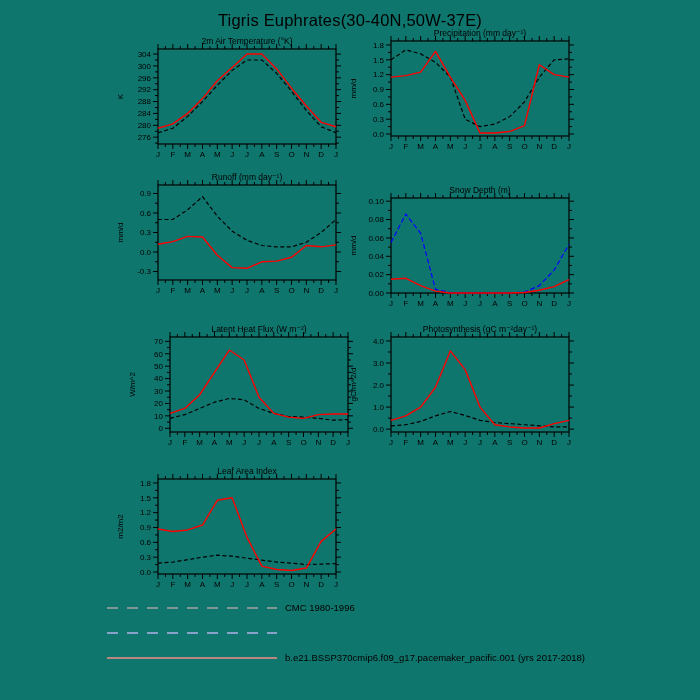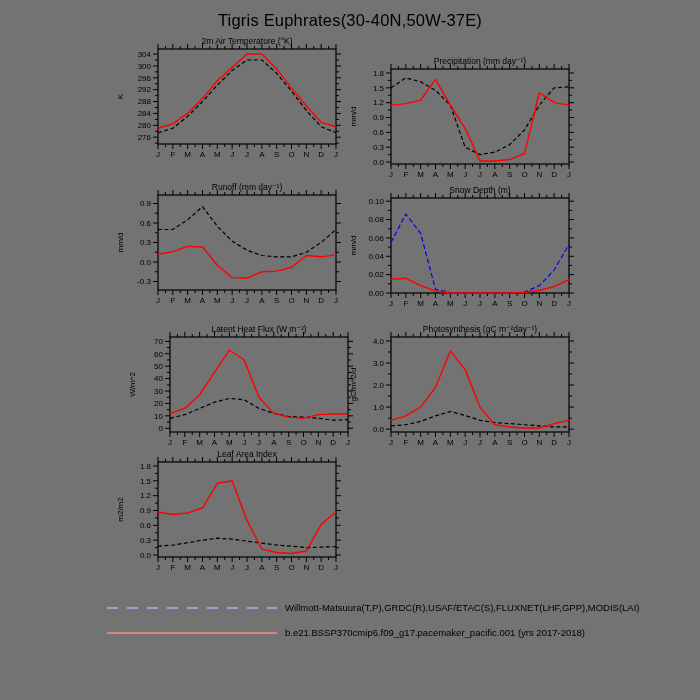--- a/index.html
+++ b/index.html
@@ -2,21 +2,21 @@
 <html><head>
 <meta charset="utf-8">
 <style>
   * { margin:0; padding:0; box-sizing:border-box; }
   html,body { background:#ffffff; }
   body {
     width:700px; height:700px;
     font-family:"Liberation Sans","DejaVu Sans",sans-serif;
     color:#000;
   }
-  #page { position:relative; width:700px; height:700px; background:#737373; overflow:hidden; }
+  #page { position:relative; width:700px; height:700px; background:#0f766e; overflow:hidden; }
   .main-title {
     position:absolute; top:11px; left:0; width:700px;
     text-align:center; font-size:16.5px; letter-spacing:0.2px;
   }
   .panel { position:absolute; width:245px; height:135px; }
   svg { display:block; }
   svg text { fill:#000; }
   .ptitle { font-size:8.5px; }
   .tick   { font-size:8px;  }
   .ylab   { font-size:8px;  }
@@ -54,21 +54,21 @@
           <text x="153.83333333333331" y="121" text-anchor="middle" class="tick">A</text>
           <text x="168.66666666666669" y="121" text-anchor="middle" class="tick">S</text>
           <text x="183.5" y="121" text-anchor="middle" class="tick">O</text>
           <text x="198.33333333333334" y="121" text-anchor="middle" class="tick">N</text>
           <text x="213.16666666666666" y="121" text-anchor="middle" class="tick">D</text>
           <text x="228" y="121" text-anchor="middle" class="tick">J</text>
           <polyline points="50.00,96.72 64.83,92.27 79.67,80.39 94.50,65.55 109.33,49.22 124.17,34.37 139.00,23.98 153.83,23.98 168.67,37.34 183.50,55.16 198.33,74.45 213.17,90.78 228.00,96.72" fill="none" stroke="#000000" stroke-width="1.2" stroke-linejoin="round" stroke-dasharray="4 2.5"></polyline>
           <polyline points="50.00,92.27 64.83,87.81 79.67,77.42 94.50,62.58 109.33,44.77 124.17,31.41 139.00,18.05 153.83,18.05 168.67,32.89 183.50,52.19 198.33,70.00 213.17,86.33 228.00,90.78" fill="none" stroke="#ff0000" stroke-width="1.4" stroke-linejoin="round"></polyline>
         </svg>
       </div>
-      <div class="panel" style="left: 341px; top: 56px;">
+      <div class="panel" style="left: 341px; top: 28px;">
         <svg width="245" height="135" viewBox="0 0 245 135">
           <text x="139" y="8" text-anchor="middle" class="ptitle">Precipitation (mm day⁻¹)</text>
           <text transform="translate(15 60.5) rotate(-90)" text-anchor="middle" class="ylab">mm/d</text>
           <rect x="50" y="13" width="178" height="95" fill="none" stroke="#000" stroke-width="1.2"></rect>
           <path d="M50 108L50 113M50 13L50 8M57.416666666666664 108L57.416666666666664 111M57.416666666666664 13L57.416666666666664 10M64.83333333333333 108L64.83333333333333 113M64.83333333333333 13L64.83333333333333 8M72.25 108L72.25 111M72.25 13L72.25 10M79.66666666666667 108L79.66666666666667 113M79.66666666666667 13L79.66666666666667 8M87.08333333333334 108L87.08333333333334 111M87.08333333333334 13L87.08333333333334 10M94.5 108L94.5 113M94.5 13L94.5 8M101.91666666666666 108L101.91666666666666 111M101.91666666666666 13L101.91666666666666 10M109.33333333333334 108L109.33333333333334 113M109.33333333333334 13L109.33333333333334 8M116.75 108L116.75 111M116.75 13L116.75 10M124.16666666666667 108L124.16666666666667 113M124.16666666666667 13L124.16666666666667 8M131.58333333333331 108L131.58333333333331 111M131.58333333333331 13L131.58333333333331 10M139 108L139 113M139 13L139 8M146.41666666666669 108L146.41666666666669 111M146.41666666666669 13L146.41666666666669 10M153.83333333333331 108L153.83333333333331 113M153.83333333333331 13L153.83333333333331 8M161.25 108L161.25 111M161.25 13L161.25 10M168.66666666666669 108L168.66666666666669 113M168.66666666666669 13L168.66666666666669 8M176.08333333333331 108L176.08333333333331 111M176.08333333333331 13L176.08333333333331 10M183.5 108L183.5 113M183.5 13L183.5 8M190.91666666666666 108L190.91666666666666 111M190.91666666666666 13L190.91666666666666 10M198.33333333333334 108L198.33333333333334 113M198.33333333333334 13L198.33333333333334 8M205.75 108L205.75 111M205.75 13L205.75 10M213.16666666666666 108L213.16666666666666 113M213.16666666666666 13L213.16666666666666 8M220.58333333333334 108L220.58333333333334 111M220.58333333333334 13L220.58333333333334 10M228 108L228 113M228 13L228 8M50 106.02083333333333L45 106.02083333333333M228 106.02083333333333L233 106.02083333333333M50 91.17708333333334L45 91.17708333333334M228 91.17708333333334L233 91.17708333333334M50 76.33333333333333L45 76.33333333333333M228 76.33333333333333L233 76.33333333333333M50 61.48958333333333L45 61.48958333333333M228 61.48958333333333L233 61.48958333333333M50 46.64583333333333L45 46.64583333333333M228 46.64583333333333L233 46.64583333333333M50 31.80208333333333L45 31.80208333333333M228 31.80208333333333L233 31.80208333333333M50 16.95833333333333L45 16.95833333333333M228 16.95833333333333L233 16.95833333333333M50 98.59895833333333L47 98.59895833333333M228 98.59895833333333L231 98.59895833333333M50 83.75520833333334L47 83.75520833333334M228 83.75520833333334L231 83.75520833333334M50 68.91145833333333L47 68.91145833333333M228 68.91145833333333L231 68.91145833333333M50 54.06770833333333L47 54.06770833333333M228 54.06770833333333L231 54.06770833333333M50 39.22395833333333L47 39.22395833333333M228 39.22395833333333L231 39.22395833333333M50 24.380208333333314L47 24.380208333333314M228 24.380208333333314L231 24.380208333333314" stroke="#000" stroke-width="1" fill="none"></path>
           <text x="43" y="108.82083333333333" text-anchor="end" class="tick">0.0</text>
           <text x="43" y="93.97708333333334" text-anchor="end" class="tick">0.3</text>
           <text x="43" y="79.13333333333333" text-anchor="end" class="tick">0.6</text>
           <text x="43" y="64.28958333333333" text-anchor="end" class="tick">0.9</text>
           <text x="43" y="49.445833333333326" text-anchor="end" class="tick">1.2</text>
@@ -84,21 +84,21 @@
           <text x="153.83333333333331" y="121" text-anchor="middle" class="tick">A</text>
           <text x="168.66666666666669" y="121" text-anchor="middle" class="tick">S</text>
           <text x="183.5" y="121" text-anchor="middle" class="tick">O</text>
           <text x="198.33333333333334" y="121" text-anchor="middle" class="tick">N</text>
           <text x="213.16666666666666" y="121" text-anchor="middle" class="tick">D</text>
           <text x="228" y="121" text-anchor="middle" class="tick">J</text>
           <polyline points="50.00,31.80 64.83,21.91 79.67,25.86 94.50,34.28 109.33,49.12 124.17,91.18 139.00,98.60 153.83,96.13 168.67,88.70 183.50,73.86 198.33,49.12 213.17,31.80 228.00,30.81" fill="none" stroke="#000000" stroke-width="1.2" stroke-linejoin="round" stroke-dasharray="4 2.5"></polyline>
           <polyline points="50.00,49.12 64.83,47.64 79.67,44.17 94.50,23.39 109.33,49.12 124.17,72.38 139.00,105.03 153.83,105.03 168.67,103.55 183.50,97.61 198.33,36.75 213.17,46.65 228.00,49.12" fill="none" stroke="#ff0000" stroke-width="1.4" stroke-linejoin="round"></polyline>
         </svg>
       </div>
-      <div class="panel" style="left: 108px; top: 182px;">
+      <div class="panel" style="left: 108px; top: 172px;">
         <svg width="245" height="135" viewBox="0 0 245 135">
           <text x="139" y="8" text-anchor="middle" class="ptitle">Runoff (mm day⁻¹)</text>
           <text transform="translate(15 60.5) rotate(-90)" text-anchor="middle" class="ylab">mm/d</text>
           <rect x="50" y="13" width="178" height="95" fill="none" stroke="#000" stroke-width="1.2"></rect>
           <path d="M50 108L50 113M50 13L50 8M57.416666666666664 108L57.416666666666664 111M57.416666666666664 13L57.416666666666664 10M64.83333333333333 108L64.83333333333333 113M64.83333333333333 13L64.83333333333333 8M72.25 108L72.25 111M72.25 13L72.25 10M79.66666666666667 108L79.66666666666667 113M79.66666666666667 13L79.66666666666667 8M87.08333333333334 108L87.08333333333334 111M87.08333333333334 13L87.08333333333334 10M94.5 108L94.5 113M94.5 13L94.5 8M101.91666666666666 108L101.91666666666666 111M101.91666666666666 13L101.91666666666666 10M109.33333333333334 108L109.33333333333334 113M109.33333333333334 13L109.33333333333334 8M116.75 108L116.75 111M116.75 13L116.75 10M124.16666666666667 108L124.16666666666667 113M124.16666666666667 13L124.16666666666667 8M131.58333333333331 108L131.58333333333331 111M131.58333333333331 13L131.58333333333331 10M139 108L139 113M139 13L139 8M146.41666666666669 108L146.41666666666669 111M146.41666666666669 13L146.41666666666669 10M153.83333333333331 108L153.83333333333331 113M153.83333333333331 13L153.83333333333331 8M161.25 108L161.25 111M161.25 13L161.25 10M168.66666666666669 108L168.66666666666669 113M168.66666666666669 13L168.66666666666669 8M176.08333333333331 108L176.08333333333331 111M176.08333333333331 13L176.08333333333331 10M183.5 108L183.5 113M183.5 13L183.5 8M190.91666666666666 108L190.91666666666666 111M190.91666666666666 13L190.91666666666666 10M198.33333333333334 108L198.33333333333334 113M198.33333333333334 13L198.33333333333334 8M205.75 108L205.75 111M205.75 13L205.75 10M213.16666666666666 108L213.16666666666666 113M213.16666666666666 13L213.16666666666666 8M220.58333333333334 108L220.58333333333334 111M220.58333333333334 13L220.58333333333334 10M228 108L228 113M228 13L228 8M50 99.54109589041096L45 99.54109589041096M228 99.54109589041096L233 99.54109589041096M50 80.02054794520548L45 80.02054794520548M228 80.02054794520548L233 80.02054794520548M50 60.5L45 60.5M228 60.5L233 60.5M50 40.97945205479452L45 40.97945205479452M228 40.97945205479452L233 40.97945205479452M50 21.458904109589028L45 21.458904109589028M228 21.458904109589028L233 21.458904109589028M50 89.78082191780823L47 89.78082191780823M228 89.78082191780823L231 89.78082191780823M50 70.26027397260273L47 70.26027397260273M228 70.26027397260273L231 70.26027397260273M50 50.73972602739726L47 50.73972602739726M228 50.73972602739726L231 50.73972602739726M50 31.219178082191775L47 31.219178082191775M228 31.219178082191775L231 31.219178082191775" stroke="#000" stroke-width="1" fill="none"></path>
           <text x="43" y="102.34109589041095" text-anchor="end" class="tick">-0.3</text>
           <text x="43" y="82.82054794520548" text-anchor="end" class="tick">0.0</text>
           <text x="43" y="63.3" text-anchor="end" class="tick">0.3</text>
           <text x="43" y="43.77945205479452" text-anchor="end" class="tick">0.6</text>
           <text x="43" y="24.25890410958903" text-anchor="end" class="tick">0.9</text>
@@ -200,21 +200,21 @@
           <text x="153.83333333333331" y="121" text-anchor="middle" class="tick">A</text>
           <text x="168.66666666666669" y="121" text-anchor="middle" class="tick">S</text>
           <text x="183.5" y="121" text-anchor="middle" class="tick">O</text>
           <text x="198.33333333333334" y="121" text-anchor="middle" class="tick">N</text>
           <text x="213.16666666666666" y="121" text-anchor="middle" class="tick">D</text>
           <text x="228" y="121" text-anchor="middle" class="tick">J</text>
           <polyline points="50.00,101.83 64.83,100.73 79.67,97.42 94.50,91.91 109.33,87.50 124.17,91.47 139.00,96.32 153.83,98.52 168.67,99.62 183.50,100.73 198.33,101.83 213.17,102.93 228.00,102.93" fill="none" stroke="#000000" stroke-width="1.2" stroke-linejoin="round" stroke-dasharray="4 2.5"></polyline>
           <polyline points="50.00,96.32 64.83,91.91 79.67,83.09 94.50,63.26 109.33,26.89 124.17,45.62 139.00,83.09 153.83,100.73 168.67,102.93 183.50,104.03 198.33,104.03 213.17,99.62 228.00,96.32" fill="none" stroke="#ff0000" stroke-width="1.4" stroke-linejoin="round"></polyline>
         </svg>
       </div>
-      <div class="panel" style="left: 108px; top: 449px;">
+      <div class="panel" style="left: 108px; top: 466px;">
         <svg width="245" height="135" viewBox="0 0 245 135">
           <text x="139" y="8" text-anchor="middle" class="ptitle">Leaf Area Index</text>
           <text transform="translate(15 60.5) rotate(-90)" text-anchor="middle" class="ylab">m2/m2</text>
           <rect x="50" y="13" width="178" height="95" fill="none" stroke="#000" stroke-width="1.2"></rect>
           <path d="M50 108L50 113M50 13L50 8M57.416666666666664 108L57.416666666666664 111M57.416666666666664 13L57.416666666666664 10M64.83333333333333 108L64.83333333333333 113M64.83333333333333 13L64.83333333333333 8M72.25 108L72.25 111M72.25 13L72.25 10M79.66666666666667 108L79.66666666666667 113M79.66666666666667 13L79.66666666666667 8M87.08333333333334 108L87.08333333333334 111M87.08333333333334 13L87.08333333333334 10M94.5 108L94.5 113M94.5 13L94.5 8M101.91666666666666 108L101.91666666666666 111M101.91666666666666 13L101.91666666666666 10M109.33333333333334 108L109.33333333333334 113M109.33333333333334 13L109.33333333333334 8M116.75 108L116.75 111M116.75 13L116.75 10M124.16666666666667 108L124.16666666666667 113M124.16666666666667 13L124.16666666666667 8M131.58333333333331 108L131.58333333333331 111M131.58333333333331 13L131.58333333333331 10M139 108L139 113M139 13L139 8M146.41666666666669 108L146.41666666666669 111M146.41666666666669 13L146.41666666666669 10M153.83333333333331 108L153.83333333333331 113M153.83333333333331 13L153.83333333333331 8M161.25 108L161.25 111M161.25 13L161.25 10M168.66666666666669 108L168.66666666666669 113M168.66666666666669 13L168.66666666666669 8M176.08333333333331 108L176.08333333333331 111M176.08333333333331 13L176.08333333333331 10M183.5 108L183.5 113M183.5 13L183.5 8M190.91666666666666 108L190.91666666666666 111M190.91666666666666 13L190.91666666666666 10M198.33333333333334 108L198.33333333333334 113M198.33333333333334 13L198.33333333333334 8M205.75 108L205.75 111M205.75 13L205.75 10M213.16666666666666 108L213.16666666666666 113M213.16666666666666 13L213.16666666666666 8M220.58333333333334 108L220.58333333333334 111M220.58333333333334 13L220.58333333333334 10M228 108L228 113M228 13L228 8M50 106.02083333333333L45 106.02083333333333M228 106.02083333333333L233 106.02083333333333M50 91.17708333333334L45 91.17708333333334M228 91.17708333333334L233 91.17708333333334M50 76.33333333333333L45 76.33333333333333M228 76.33333333333333L233 76.33333333333333M50 61.48958333333333L45 61.48958333333333M228 61.48958333333333L233 61.48958333333333M50 46.64583333333333L45 46.64583333333333M228 46.64583333333333L233 46.64583333333333M50 31.80208333333333L45 31.80208333333333M228 31.80208333333333L233 31.80208333333333M50 16.95833333333333L45 16.95833333333333M228 16.95833333333333L233 16.95833333333333M50 98.59895833333333L47 98.59895833333333M228 98.59895833333333L231 98.59895833333333M50 83.75520833333334L47 83.75520833333334M228 83.75520833333334L231 83.75520833333334M50 68.91145833333333L47 68.91145833333333M228 68.91145833333333L231 68.91145833333333M50 54.06770833333333L47 54.06770833333333M228 54.06770833333333L231 54.06770833333333M50 39.22395833333333L47 39.22395833333333M228 39.22395833333333L231 39.22395833333333M50 24.380208333333314L47 24.380208333333314M228 24.380208333333314L231 24.380208333333314" stroke="#000" stroke-width="1" fill="none"></path>
           <text x="43" y="108.82083333333333" text-anchor="end" class="tick">0.0</text>
           <text x="43" y="93.97708333333334" text-anchor="end" class="tick">0.3</text>
           <text x="43" y="79.13333333333333" text-anchor="end" class="tick">0.6</text>
           <text x="43" y="64.28958333333333" text-anchor="end" class="tick">0.9</text>
           <text x="43" y="49.445833333333326" text-anchor="end" class="tick">1.2</text>
@@ -234,23 +234,28 @@
           <text x="213.16666666666666" y="121" text-anchor="middle" class="tick">D</text>
           <text x="228" y="121" text-anchor="middle" class="tick">J</text>
           <polyline points="50.00,97.11 64.83,96.13 79.67,93.65 94.50,91.18 109.33,89.20 124.17,90.19 139.00,92.17 153.83,94.15 168.67,96.13 183.50,97.11 198.33,98.60 213.17,98.10 228.00,97.61" fill="none" stroke="#000000" stroke-width="1.2" stroke-linejoin="round" stroke-dasharray="4 2.5"></polyline>
           <polyline points="50.00,62.97 64.83,65.45 79.67,63.96 94.50,59.02 109.33,34.28 124.17,31.80 139.00,71.39 153.83,100.08 168.67,103.55 183.50,104.54 198.33,102.06 213.17,75.34 228.00,62.97" fill="none" stroke="#ff0000" stroke-width="1.4" stroke-linejoin="round"></polyline>
         </svg>
       </div>
     </div>
   <div id="legend">
       <div class="legend-row">
         <svg width="172" height="12">
+          <line x1="0" y1="6" x2="170" y2="6" stroke="#a4a4a4" stroke-width="1.6" stroke-dasharray="11 9"></line>
+        </svg>
+        <span class="legend-label">CMC 1980-1996</span>
+      </div>
+      <div class="legend-row">
+        <svg width="172" height="12">
           <line x1="0" y1="6" x2="170" y2="6" stroke="#b0b0e8" stroke-width="1.6" stroke-dasharray="11 9"></line>
         </svg>
-        <span class="legend-label">Willmott-Matsuura(T,P),GRDC(R),USAF/ETAC(S),FLUXNET(LHF,GPP),MODIS(LAI)</span>
       </div>
       <div class="legend-row">
         <svg width="172" height="12">
           <line x1="0" y1="6" x2="170" y2="6" stroke="#f28e8c" stroke-width="1.6"></line>
         </svg>
         <span class="legend-label">b.e21.BSSP370cmip6.f09_g17.pacemaker_pacific.001 (yrs 2017-2018)</span>
       </div>
     </div>
 </div>
 

